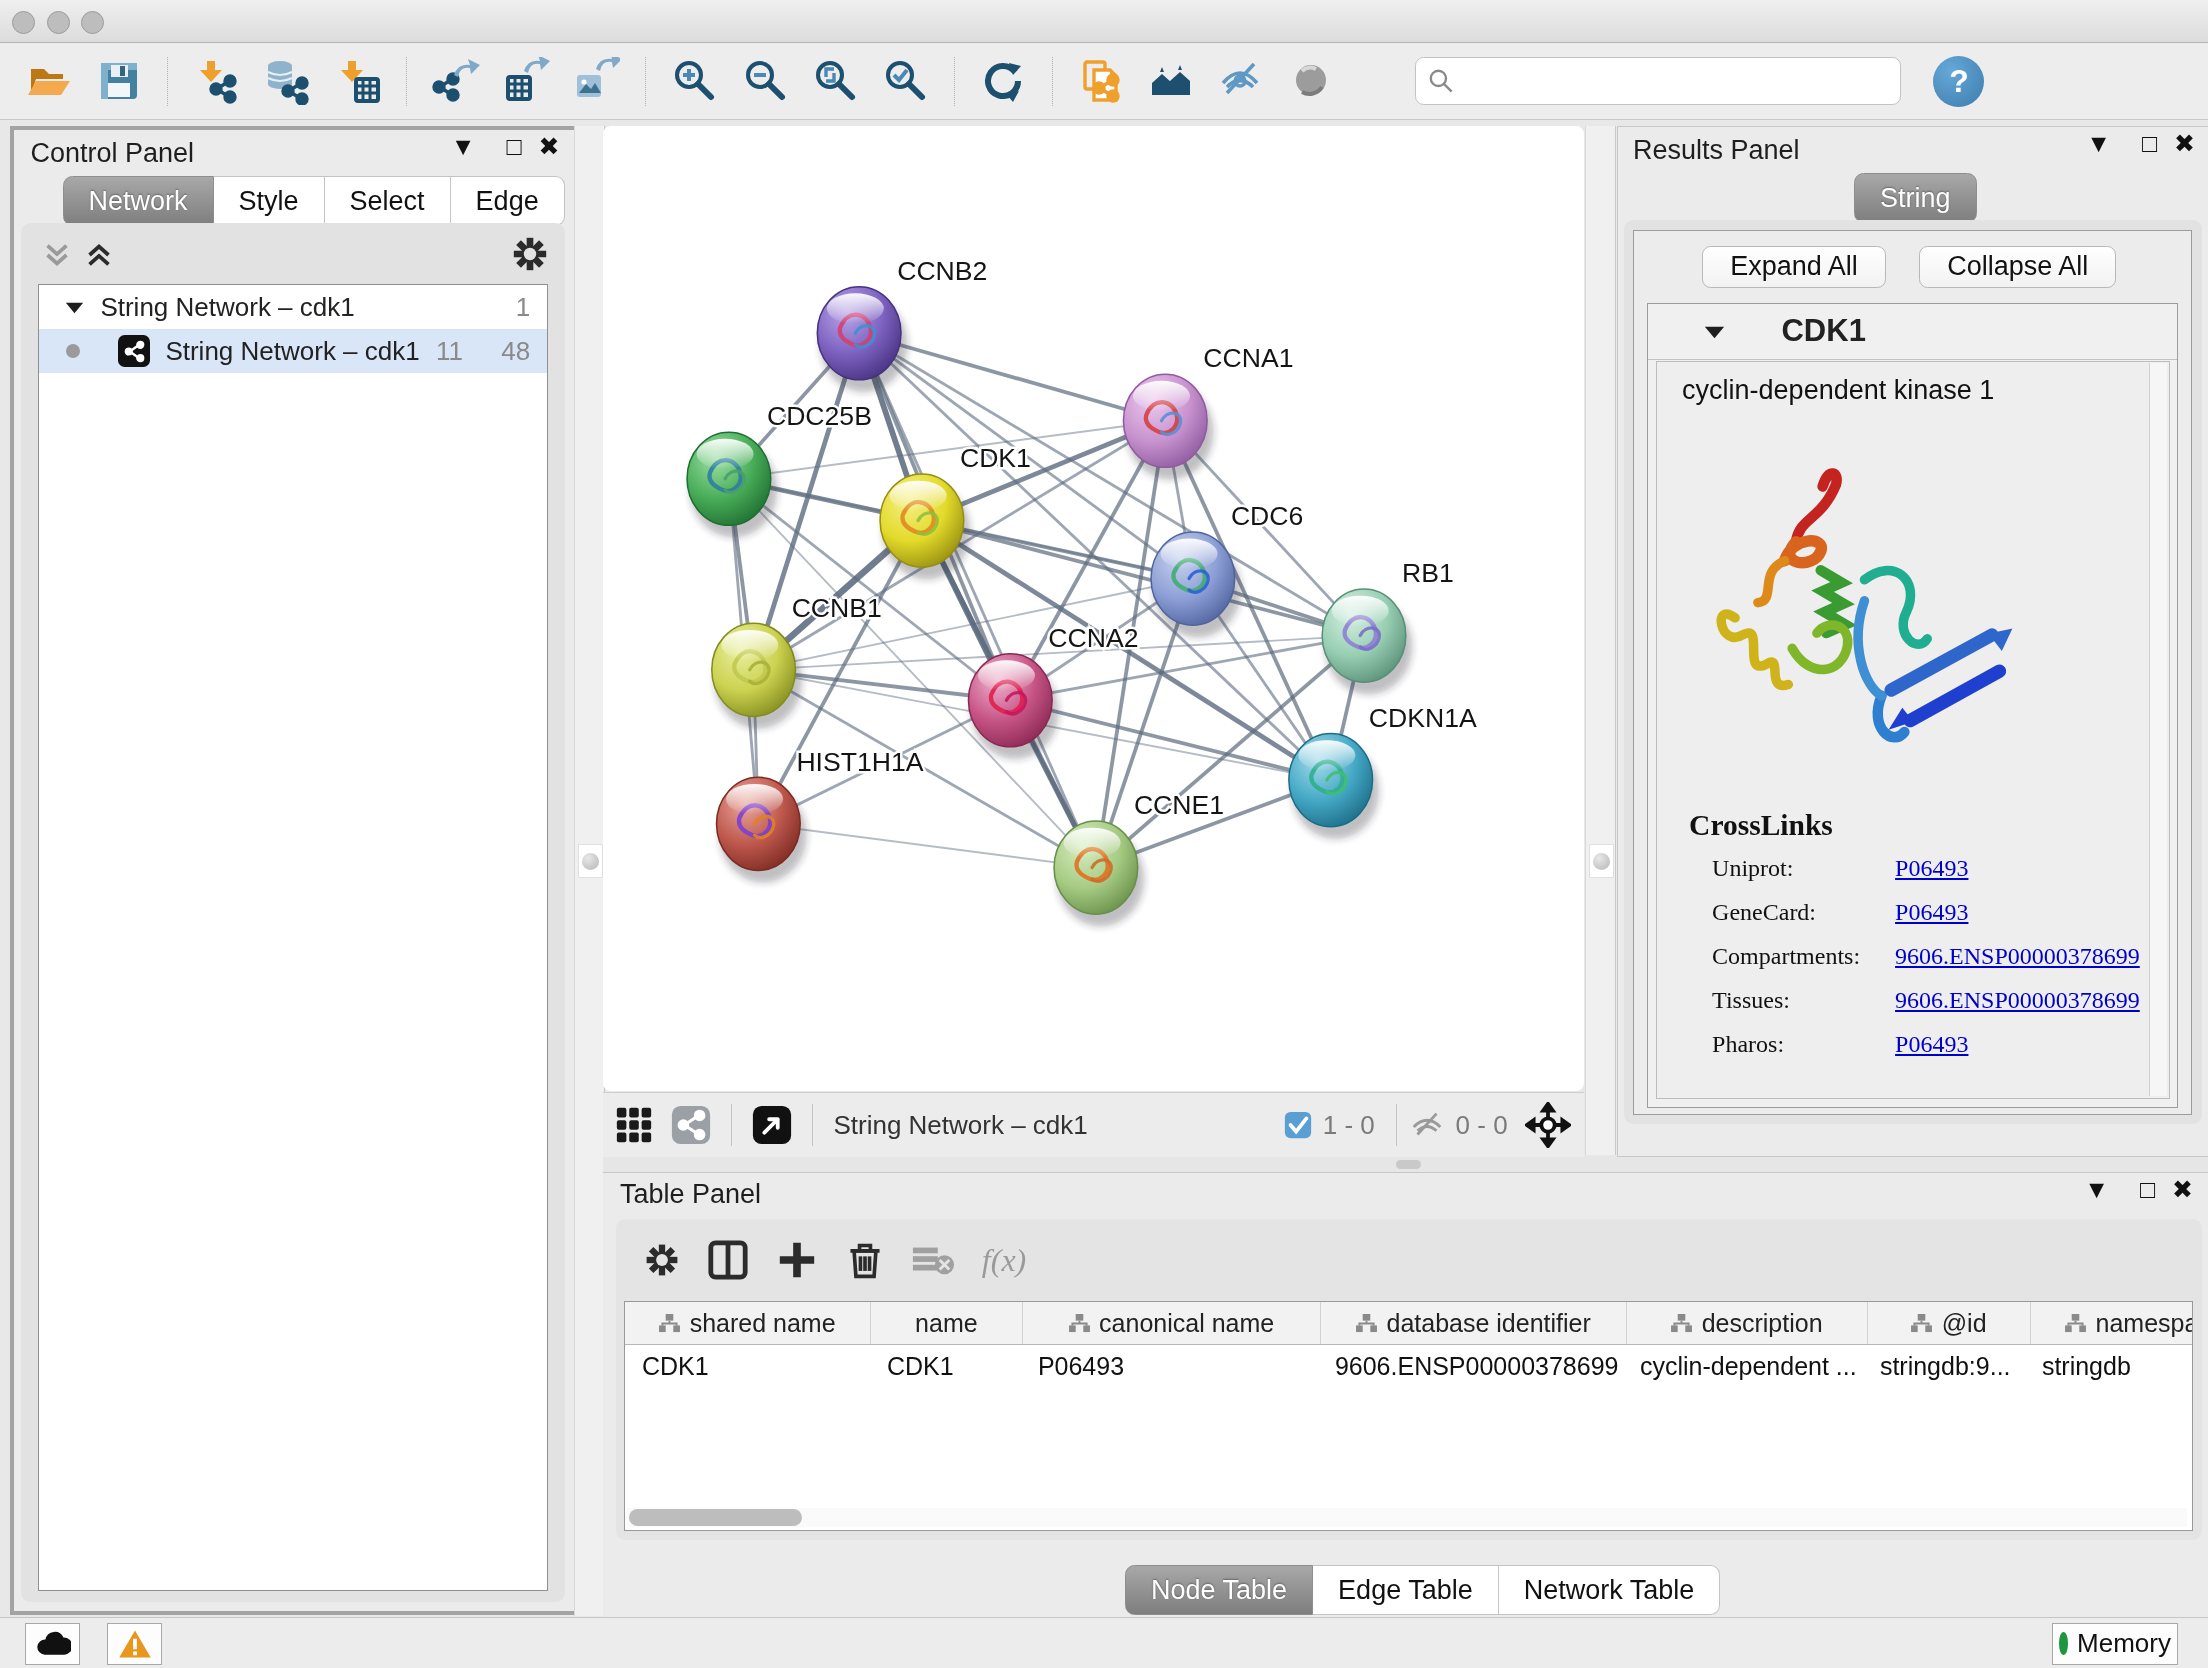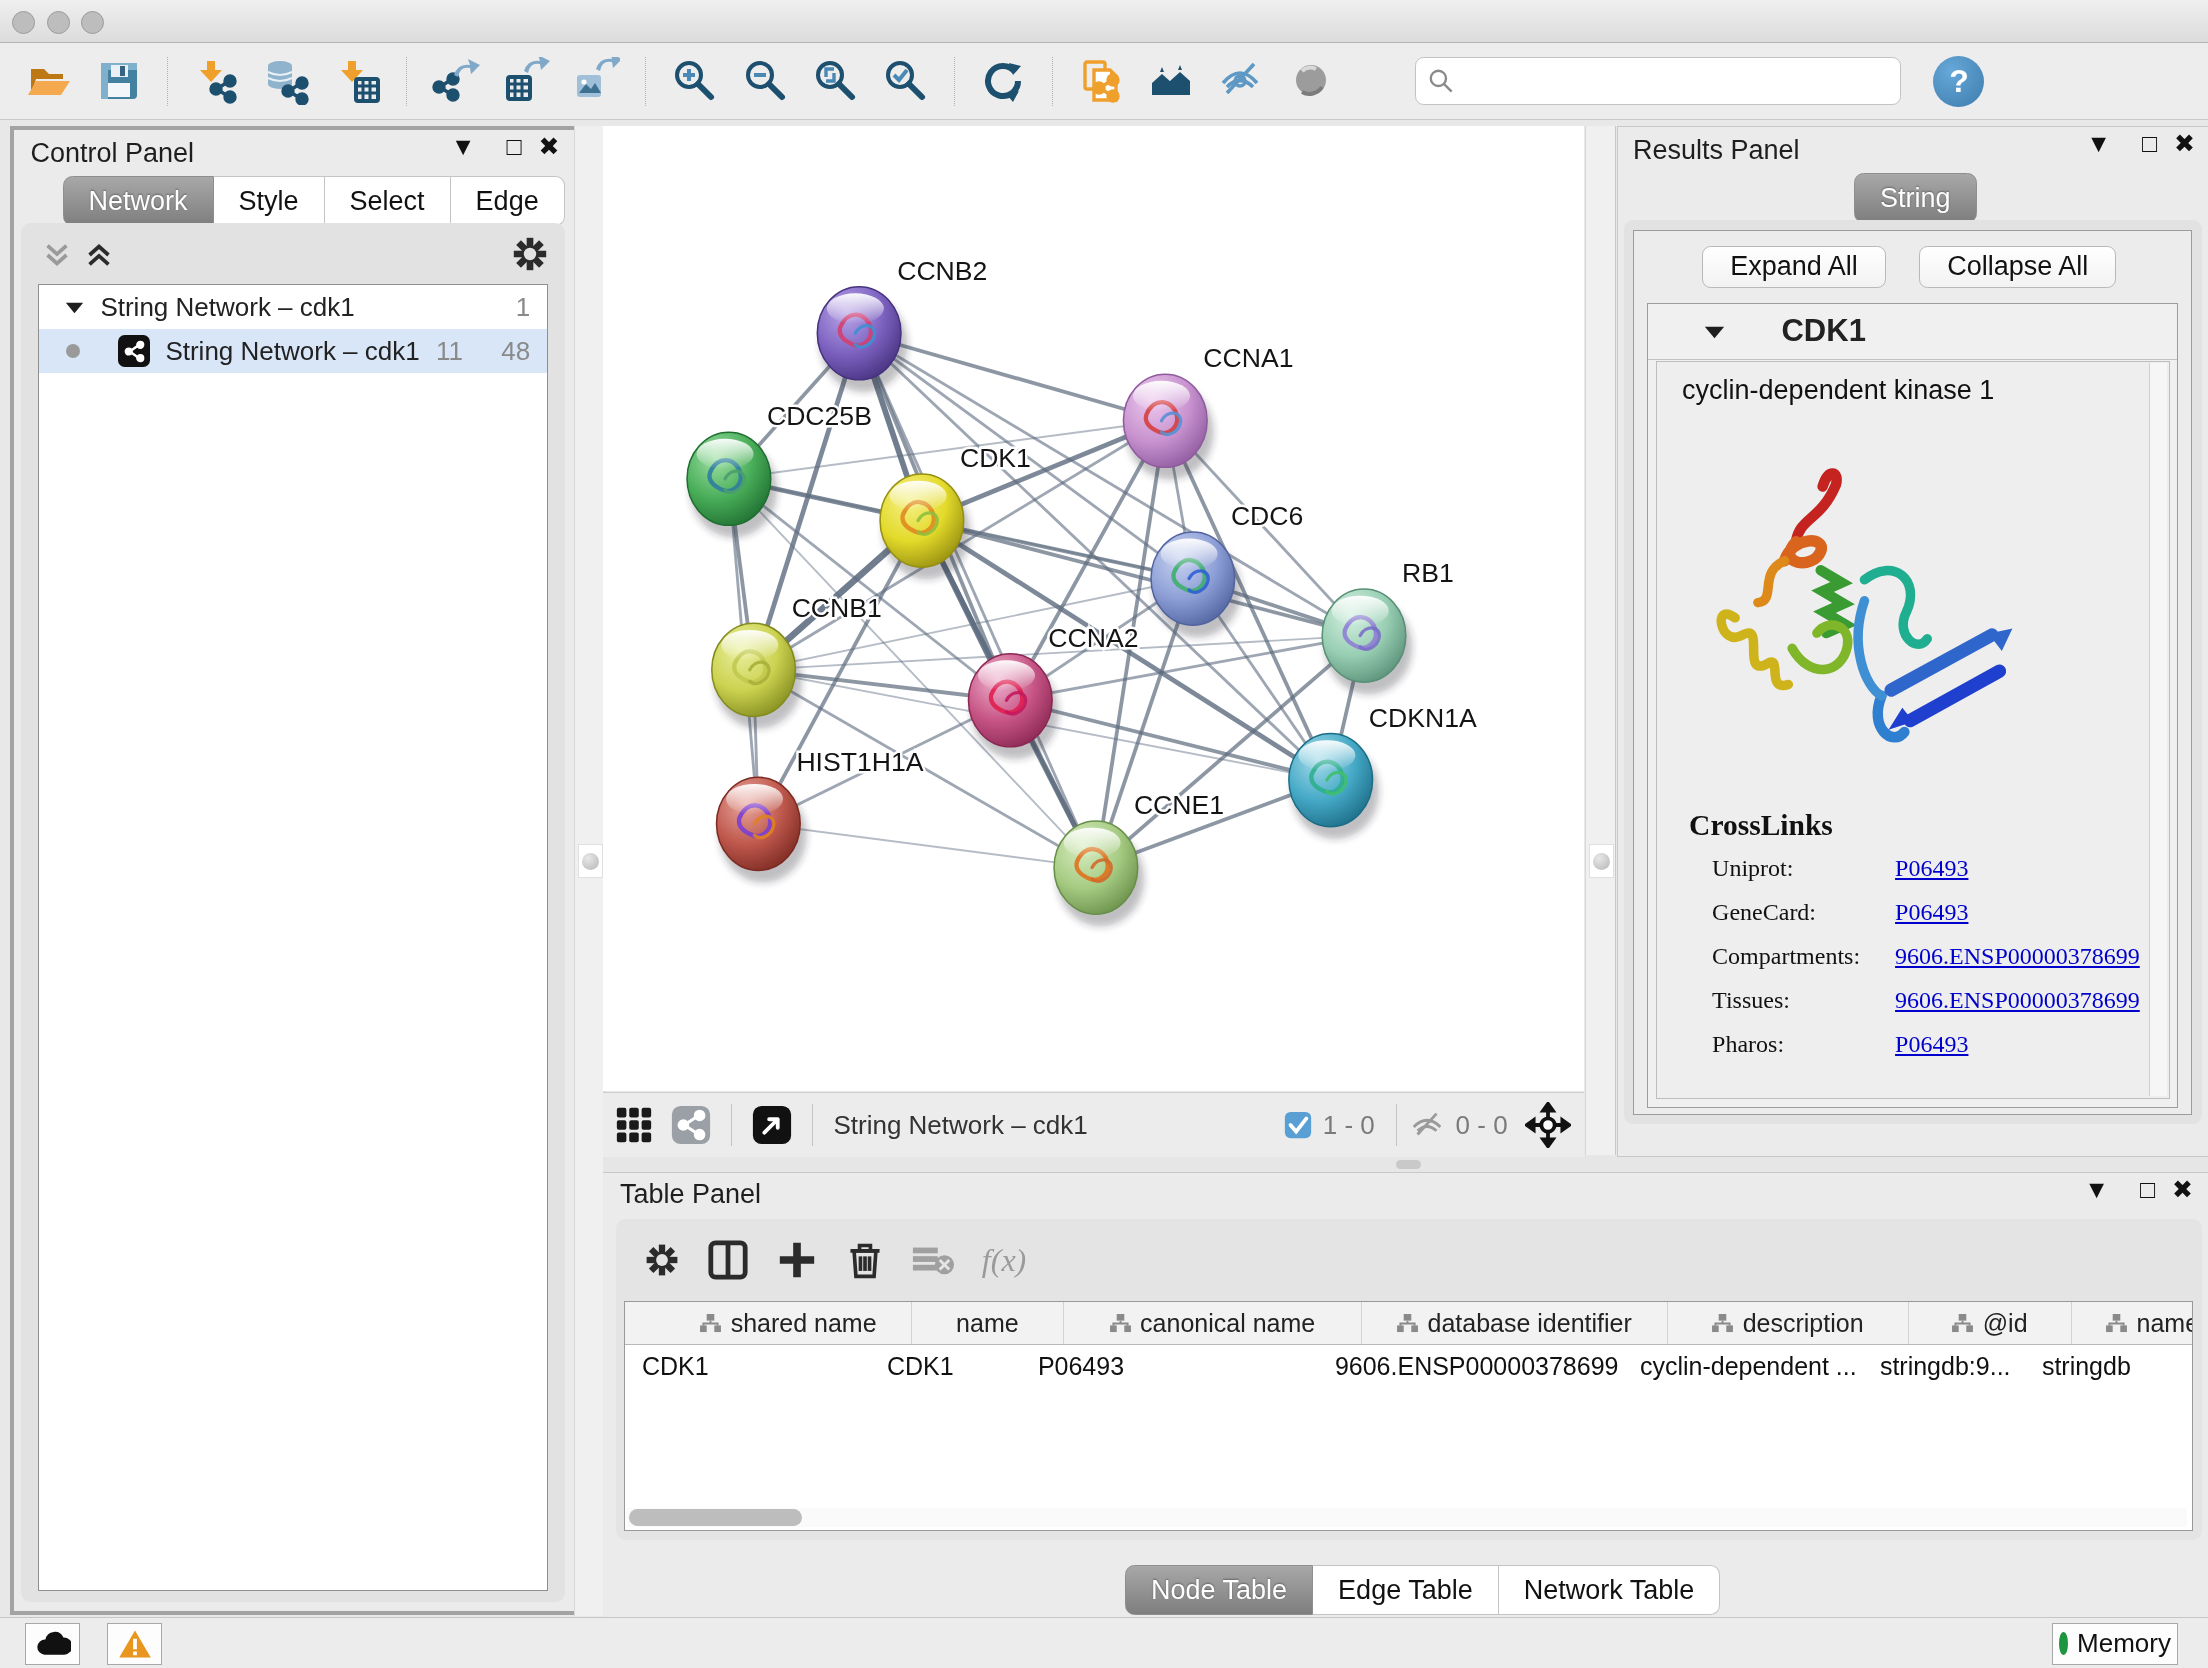--- a/index.html
+++ b/index.html
@@ -40,21 +40,21 @@
     text-shadow:0 -1px 1.9px rgba(0,0,0,.35);}
   .graybox{background:#e2e2e2;border-radius:9.5px;}
   
   #ctrl-tree{background:#fff;border:1px solid #8f8f8f;}
   .tree-row{position:relative;height:44px;display:flex;align-items:center;font-size:26px;}
   .tree-row.sel{background:#d9e6f7;}
   .tree-count{color:#8a8a8a;}
   .badge{width:32px;height:32px;border-radius:6.7px;background:#111;display:flex;
     align-items:center;justify-content:center;}
   
-  #canvas{left:603px;top:126px;width:981px;height:965px;background:#fff;}
+  #canvas{left:603px;top:126px;width:981px;height:965px;background:#fff;border-radius:8px;}
   #net-status{left:603px;top:1092px;width:981px;height:64px;background:#ececec;
     border-top:1px solid #cfcfcf;display:flex;align-items:center;font-size:26px;color:#333;}
   .nsbtn{border:none;background:transparent;padding:0;margin:0 7.6px;display:flex;align-items:center;}
   .nssep{width:0;height:42px;border-left:1px solid #c4c4c4;margin:0 11.4px;}
   
   .vsplit{width:28.5px;background:#f0f0f0;border-left:1px solid #d8d8d8;border-right:1px solid #c8c8c8;}
   .knob{position:absolute;left:2.9px;width:23px;height:32px;background:#fff;border:1px solid #e0e0e0;
     display:flex;align-items:center;justify-content:center;}
   .knob i{width:17px;height:17px;border-radius:50%;
     background:radial-gradient(circle at 35% 30%,#e8e8e8,#b5b5b5);display:block;}
@@ -783,21 +783,21 @@
               <circle cx="35" cy="28" r="10"></circle>
           <path d="M30 23l10 10M40 23l-10 10" stroke="#e4e4e4" stroke-width="3"></path>
             </g>
           </svg>
       </button>
       <span class="ttbtn" style="font-family:'Liberation Serif',serif;font-style:italic;font-size:32px;color:#9a9a9a">f(x)</span>
     </div>
 
     <div id="tbl-box" class="abs" style="left:7.6px;top:82px;width:1567px;height:228px">
       <div id="tbl-header">
-          <div class="th" style="width: 245px; padding-left: 41px;">
+          <div class="th" style="width: 245px;">
             <svg width="21" height="19" viewBox="0 0 22 20">
               <g fill="#8a8a8a">
                 <rect x="7" y="0" width="8" height="7"></rect>
                 <rect x="0" y="12" width="7" height="7"></rect>
                 <rect x="15" y="12" width="7" height="7"></rect>
                 <path d="M11 7v3M3.5 12v-2h15v2M3.5 10h15" stroke="#8a8a8a" stroke-width="2" fill="none"></path>
               </g>
             </svg>
             <span>shared name</span>
           </div>

